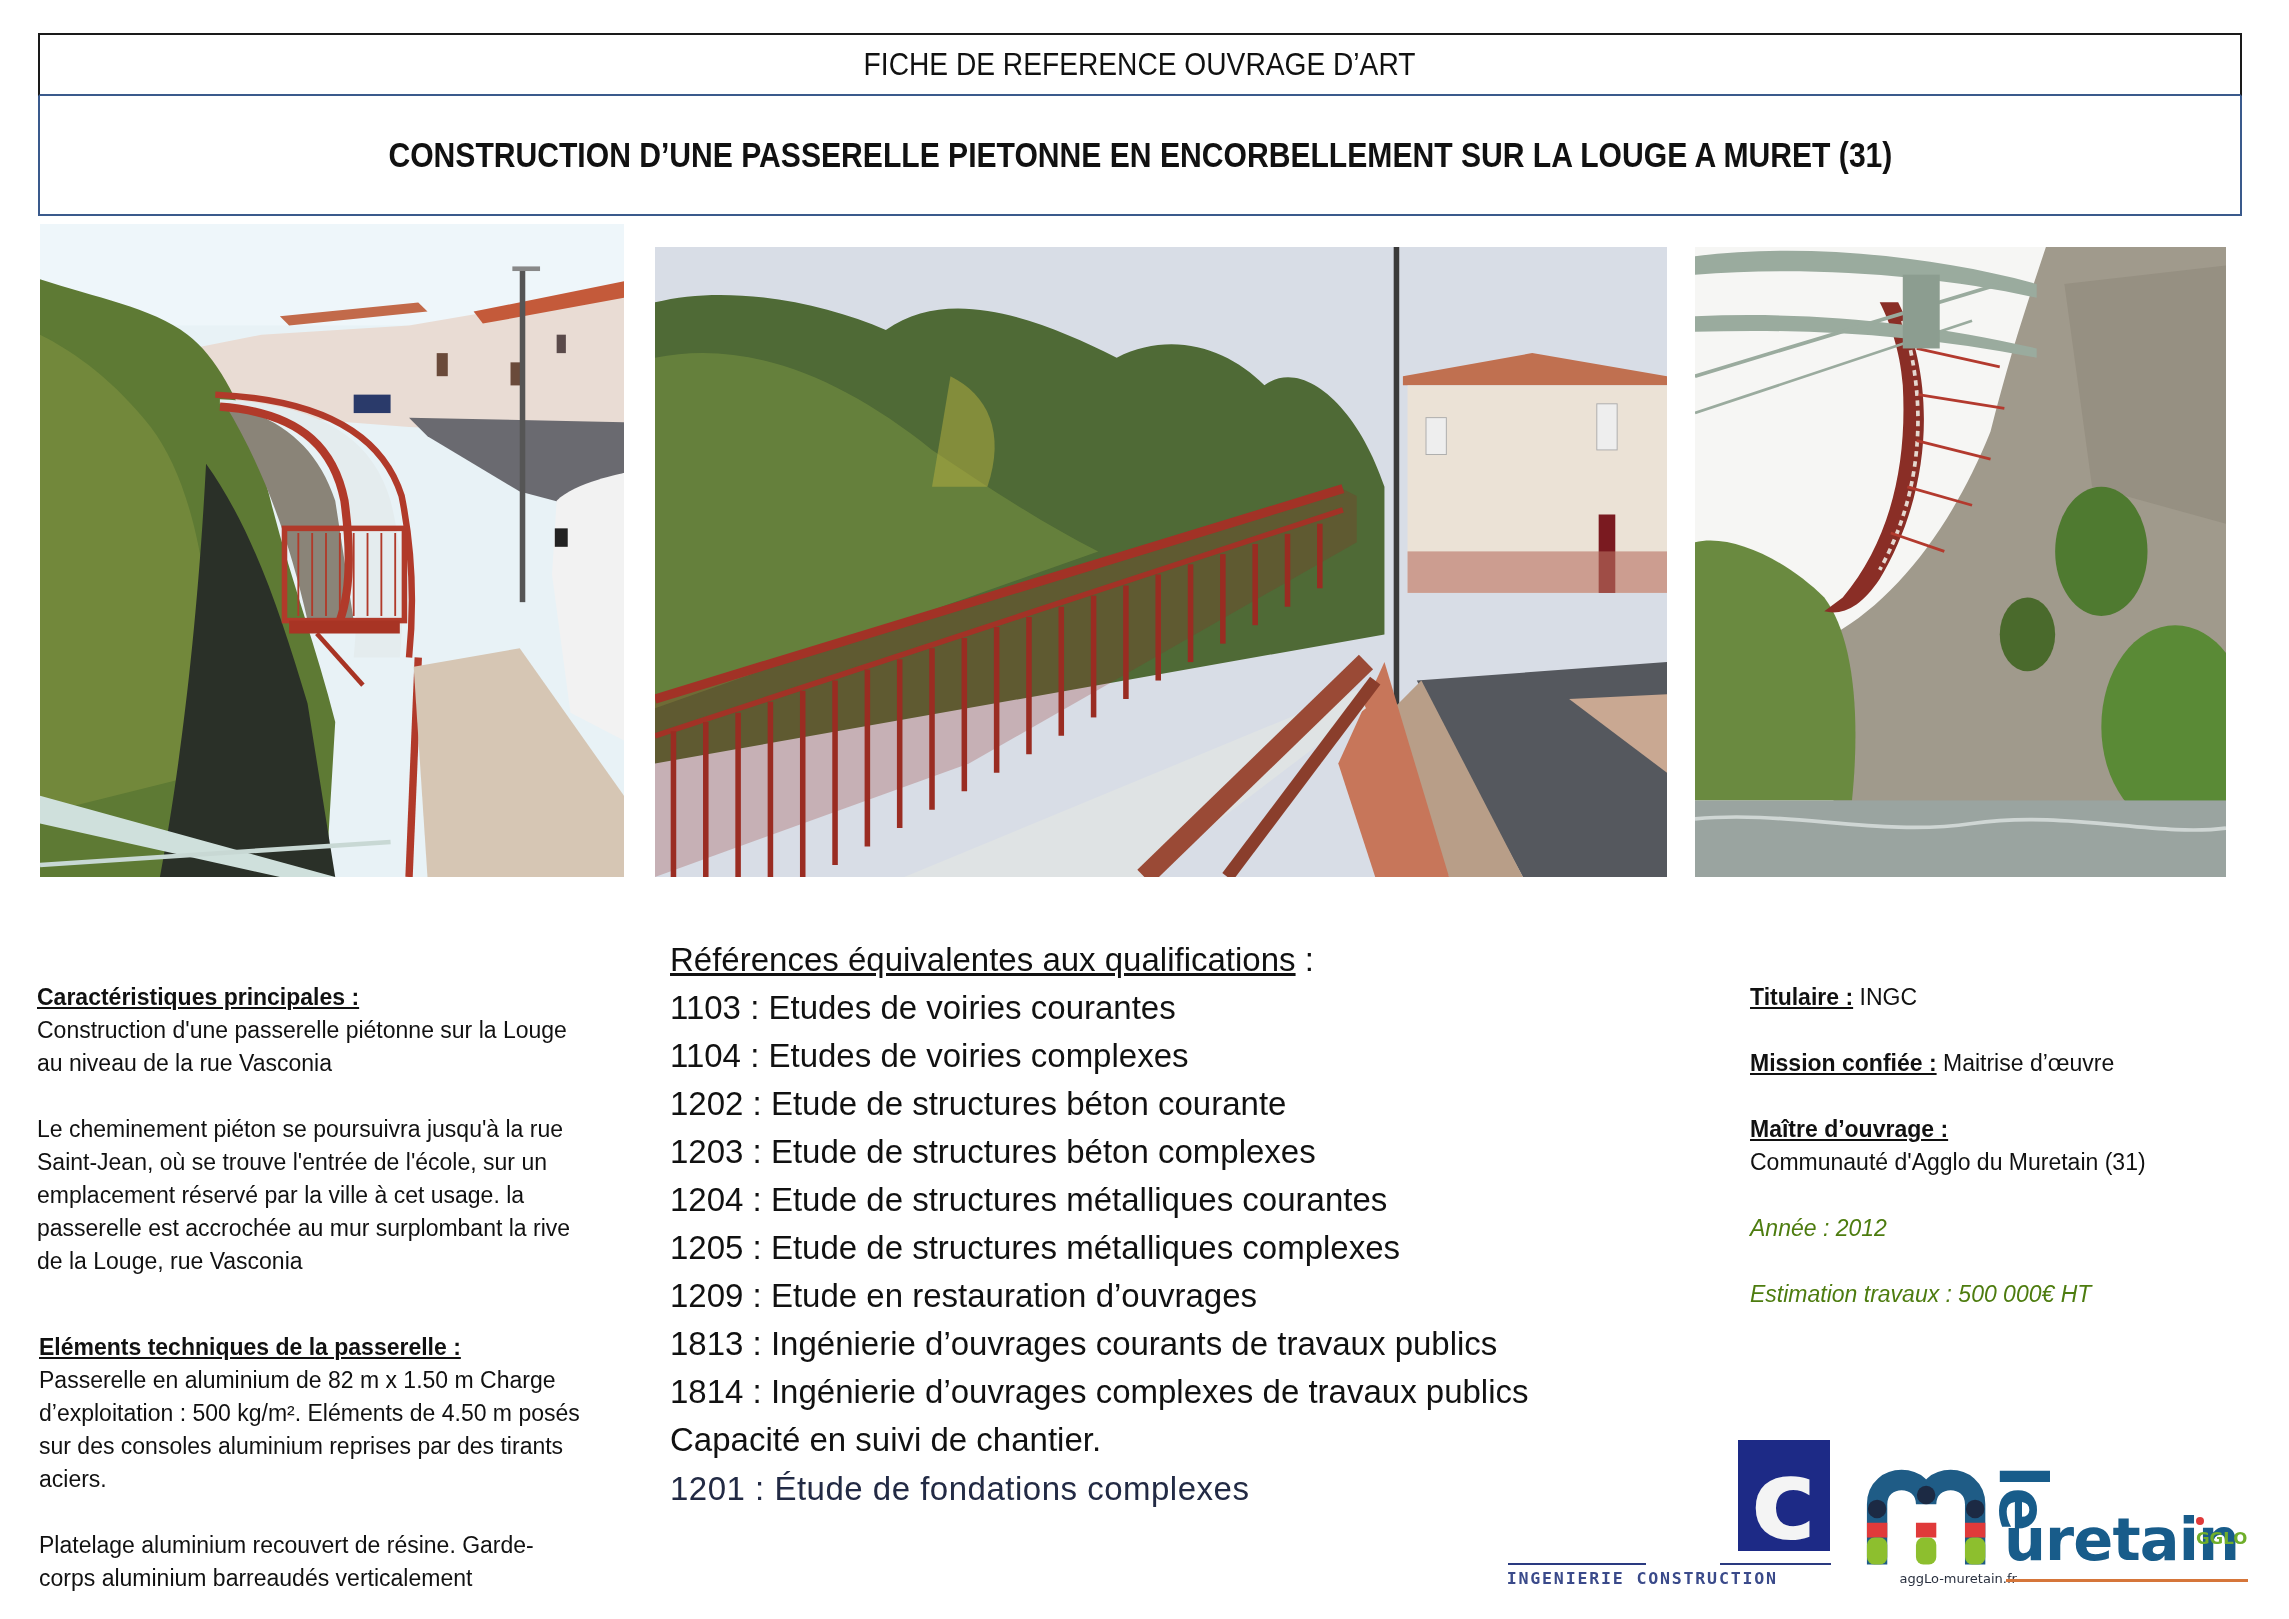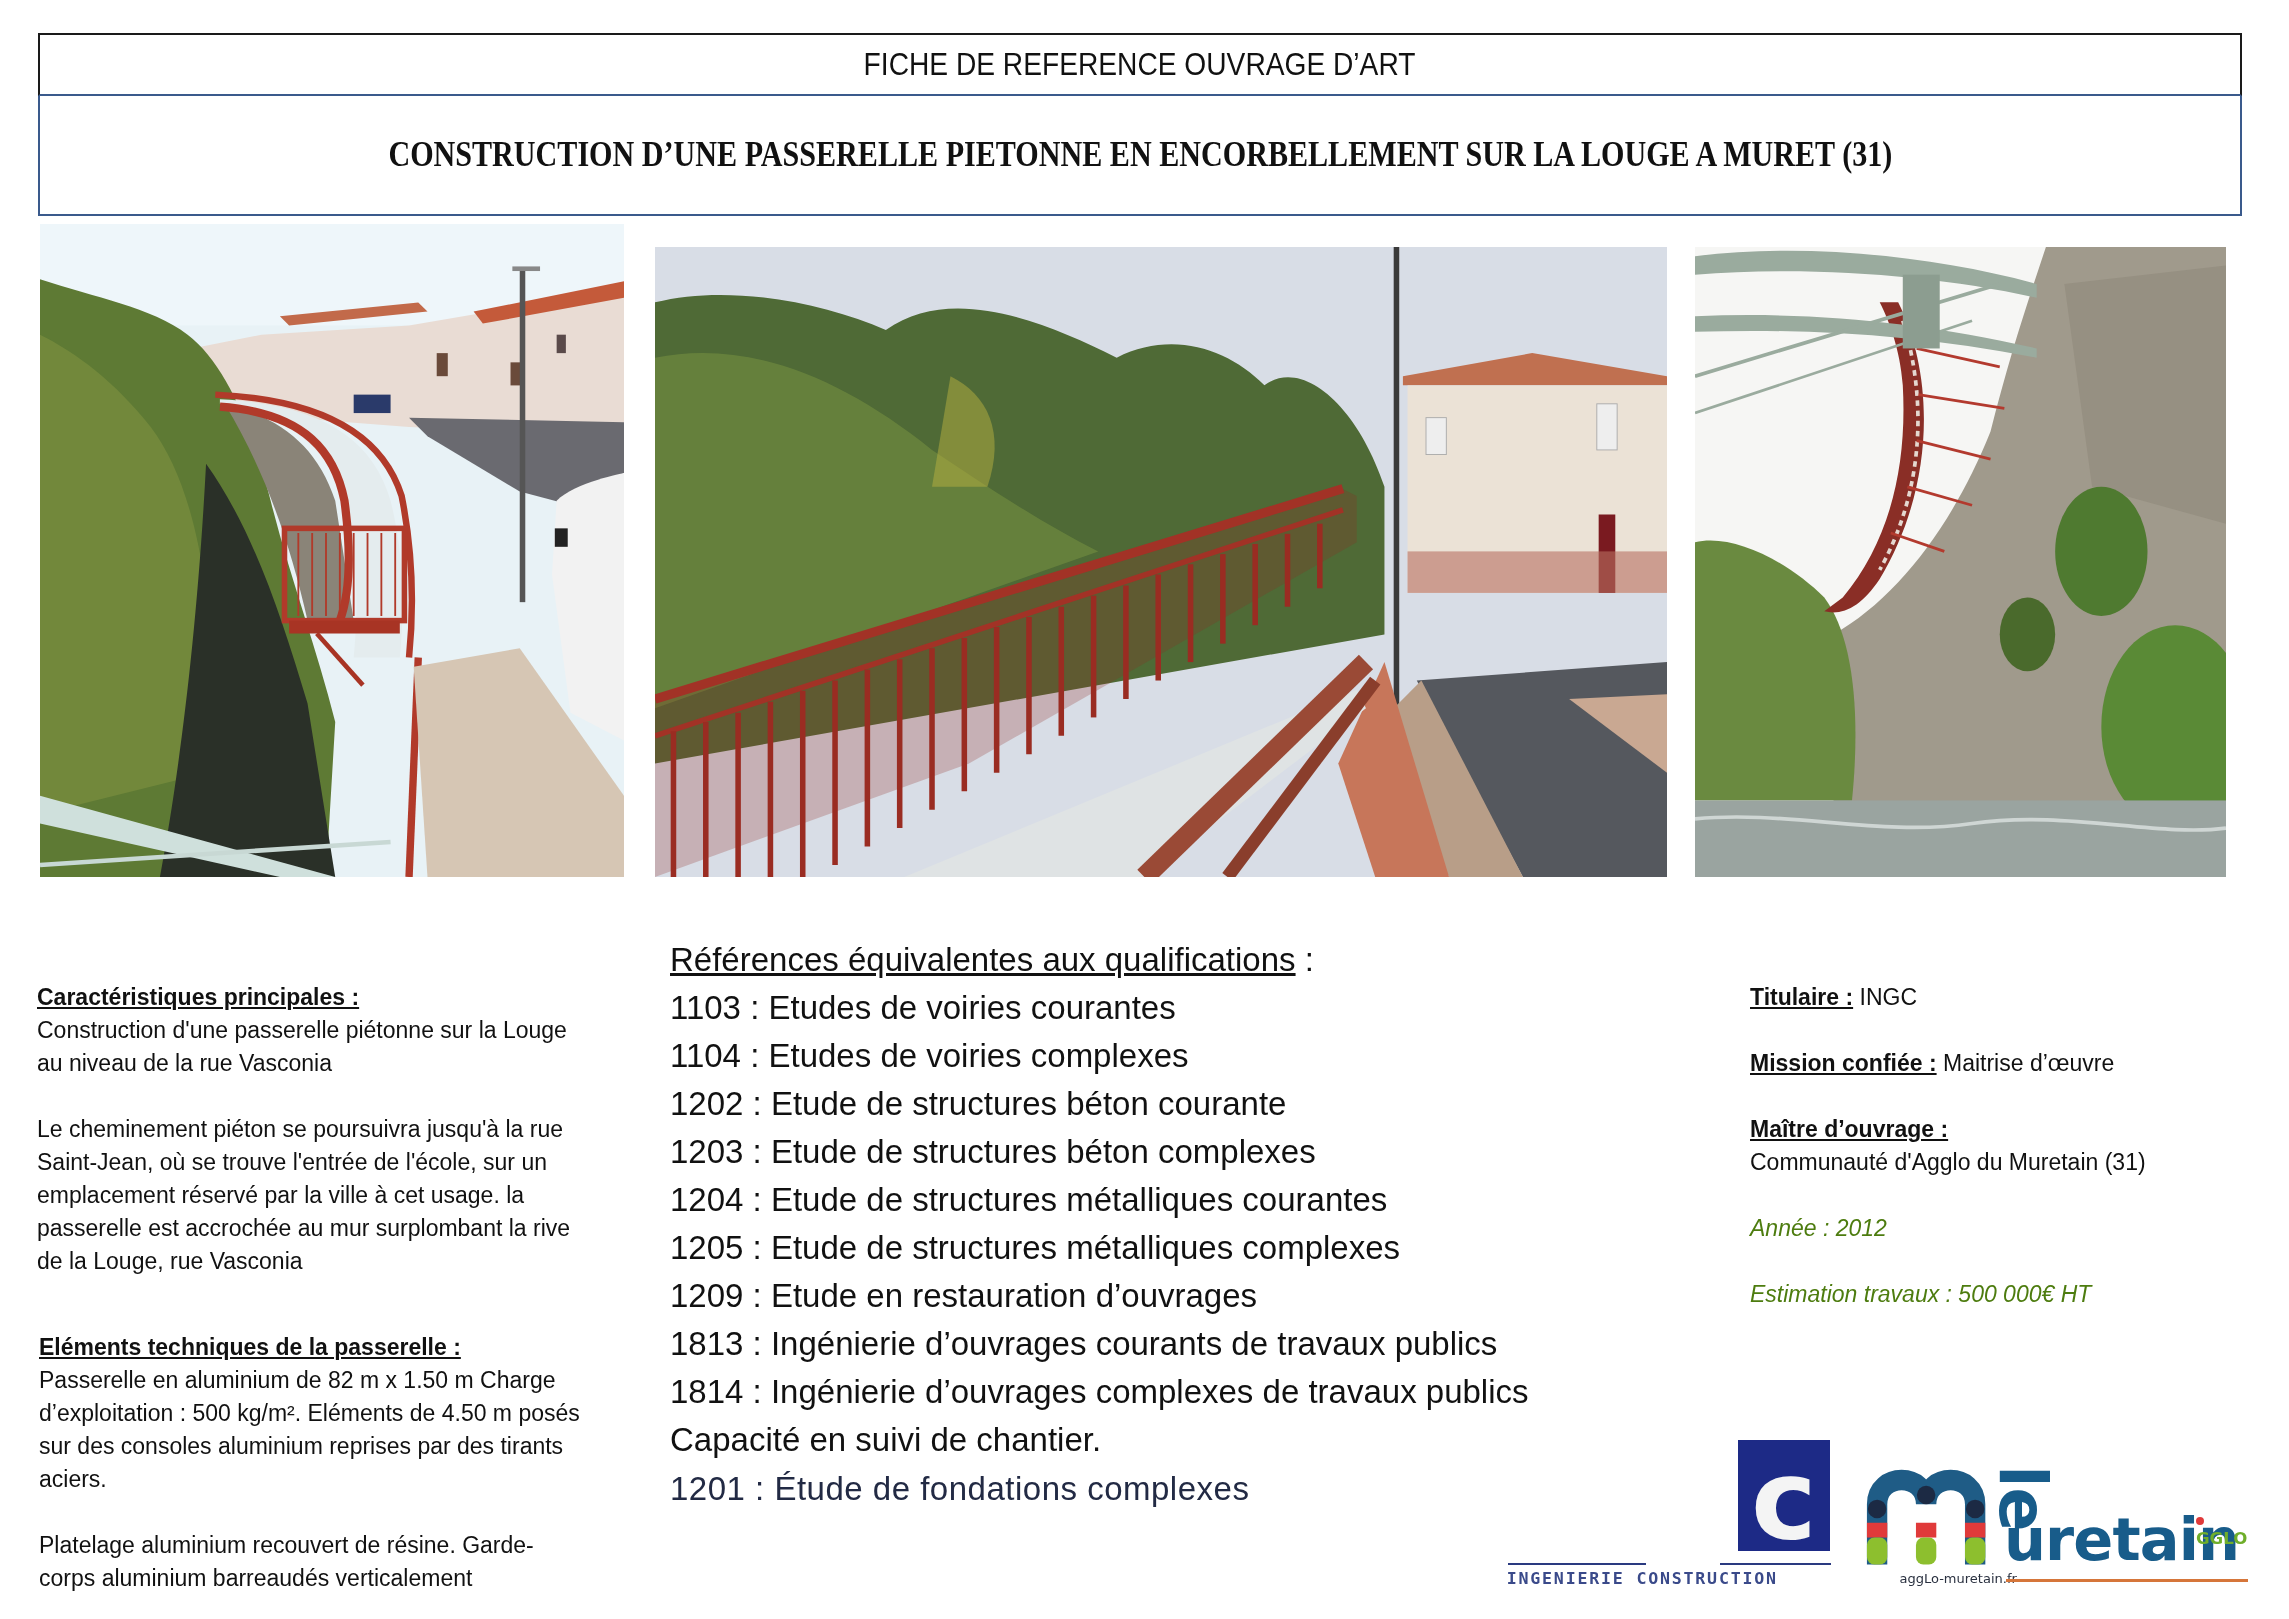--- a/index.html
+++ b/index.html
@@ -7,21 +7,21 @@
          font-family: "Liberation Sans", "DejaVu Sans", sans-serif; color: #111; }
   .abs { position: absolute; }
 
   
   .hdr1 { left: 38px; top: 33px; width: 2204px; height: 63px; border: 2.8px solid #1a1a1a;
           border-bottom: 2.8px solid #3a5a8c; box-sizing: border-box;
           display: flex; align-items: center; justify-content: center; }
   .hdr1 span { font-size: 32px; letter-spacing: 0px; transform: scaleX(0.88); display: inline-block; }
   .hdr2 { left: 38px; top: 96px; width: 2204px; height: 120px; border: 2.8px solid #3a5a8c;
           border-top: none; box-sizing: border-box;
-          display: flex; align-items: center; justify-content: center; font-family: Liberation Serif, serif; }
+          display: flex; align-items: center; justify-content: center; }
   .hdr2 span { font-size: 35px; font-weight: bold; transform: scaleX(0.86); display: inline-block; white-space: nowrap; }
 
   
   .photo { overflow: hidden; }
   .photo svg { width: 100%; height: 100%; display: block; }
 
   
   .col { font-size: 23px; line-height: 33px; margin-top: 41px; }
   .col p { margin: 0; }
   .col .h { font-weight: bold; text-decoration: underline; }

